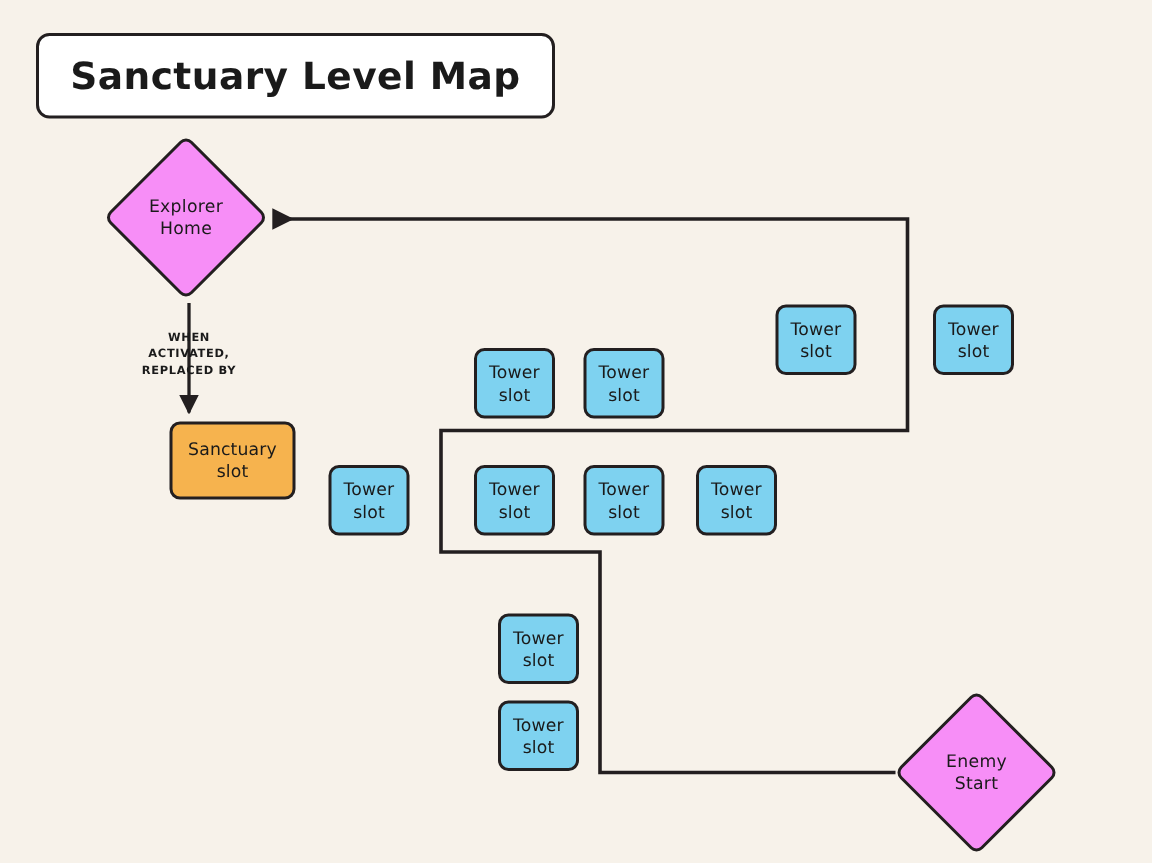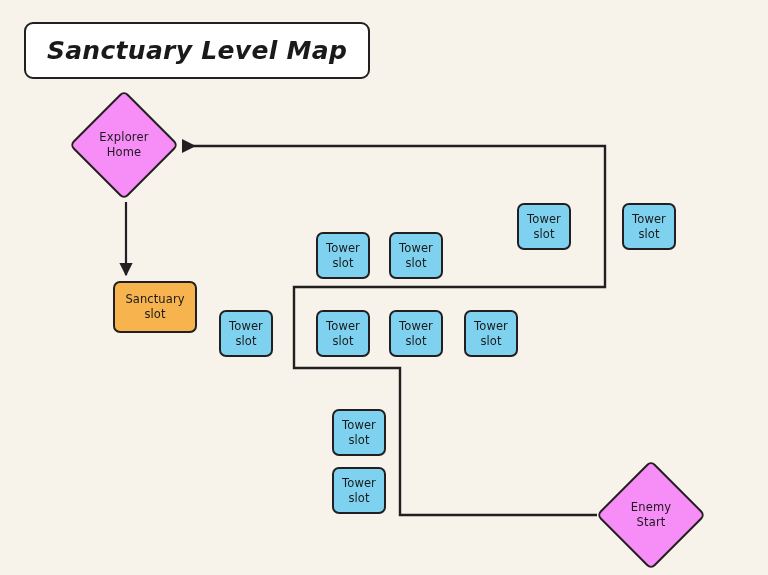--- a/index.html
+++ b/index.html
@@ -28,21 +28,20 @@
     top: 22px;
     width: 346px;
     height: 57px;
     background: #ffffff;
     border: 2.5px solid #231f20;
     border-radius: 9px;
     display: flex;
     align-items: center;
     justify-content: center;
     box-sizing: border-box;
-    font-style: italic;
   }
   .title-card .title-text {
     font-family: "DejaVu Sans", sans-serif;
     font-size: 25px;
     font-weight: bold;
     letter-spacing: 0.3px;
     color: #1a1a1a;
     white-space: nowrap;
   }
 
@@ -168,20 +167,23 @@
   <div class="title-card">
     <span class="title-text">Sanctuary Level Map</span>
   </div>
 
   <div class="diamond" id="node-explorer-home">
     <span class="dia-shape"></span>
     <span class="dia-label">Explorer
 Home</span>
   </div>
 
+  <div class="edge-caption" style="left:86px; top:219px; width:80px;">WHEN
+ACTIVATED,
+REPLACED BY</div>
 
   <div class="slot sanctuary" style="left:85px; top:281px;">
     <span class="slot-label">Sanctuary
 slot</span>
   </div>
 
   <div class="slot tower" id="tower-slot-1" style="left: 517px; top: 203px;">
     <span class="slot-label">Tower
 slot</span>
   </div>

